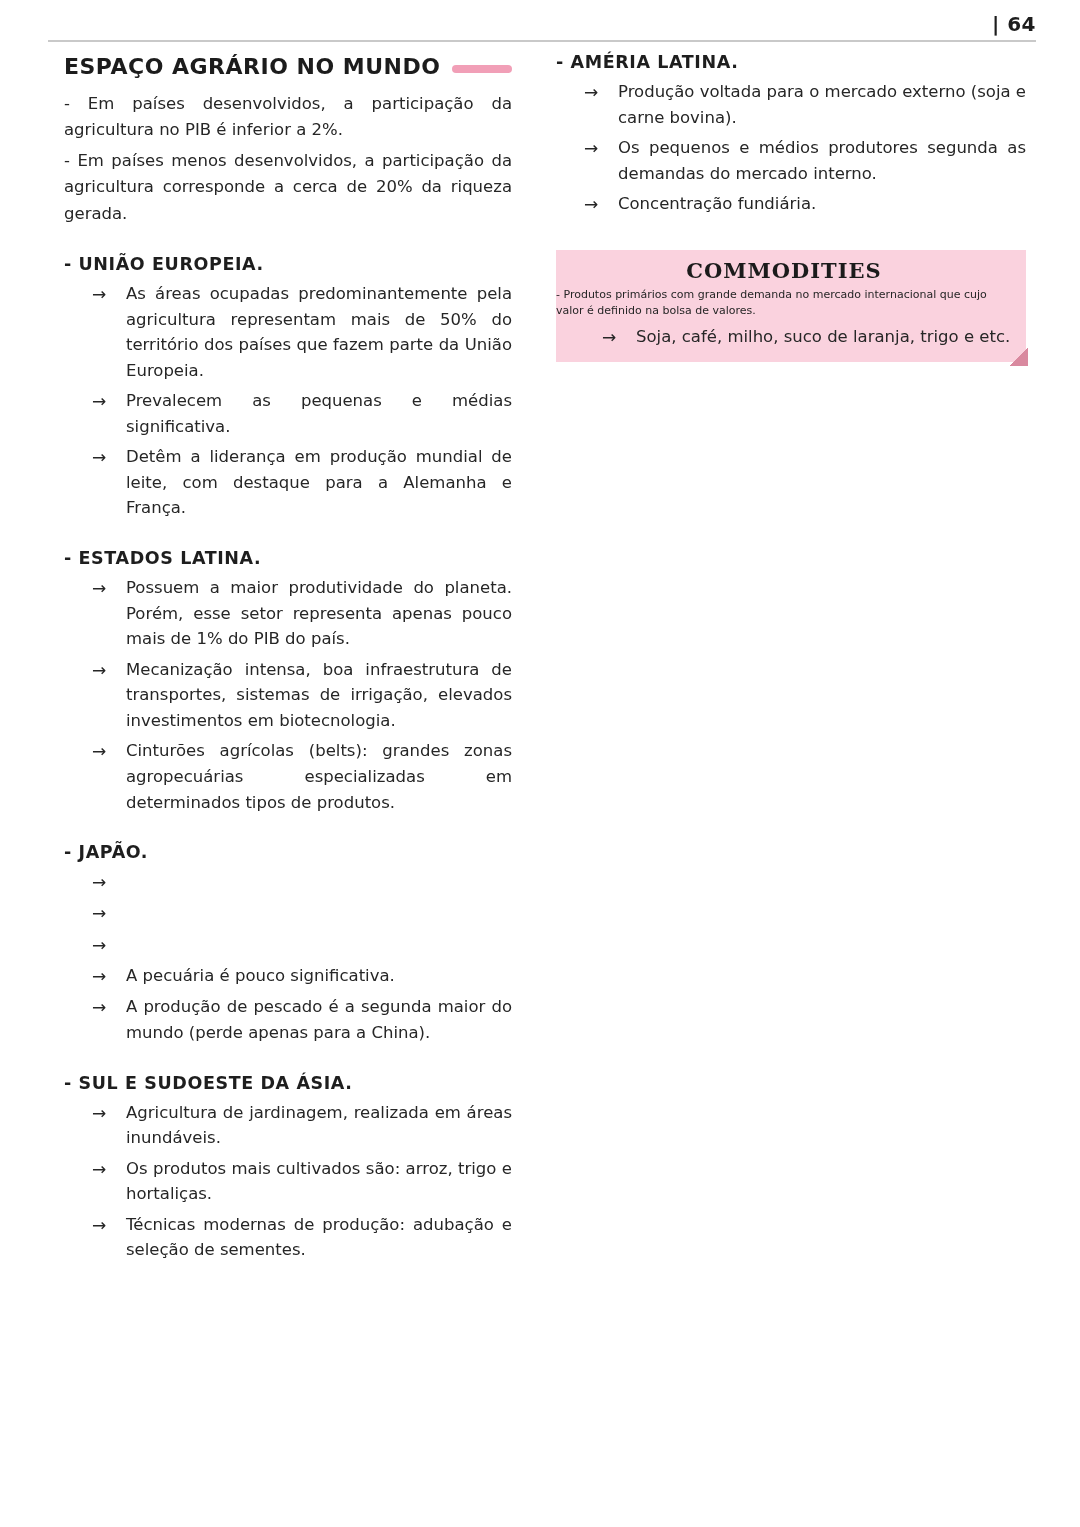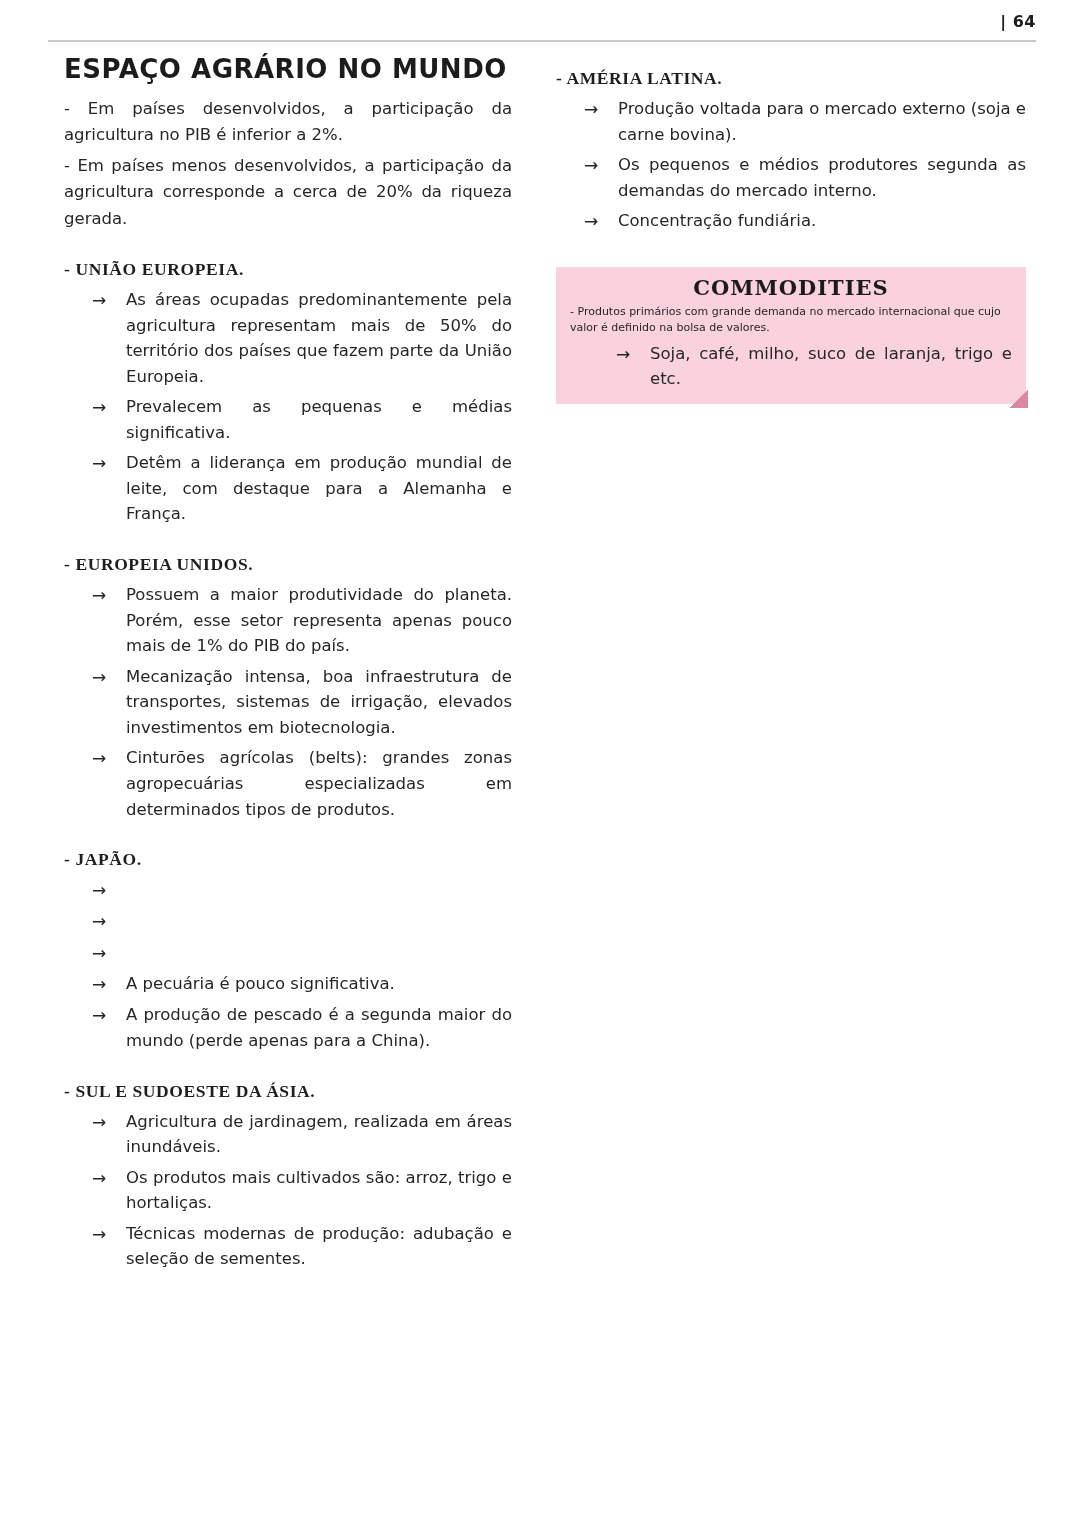--- a/index.html
+++ b/index.html
@@ -14,77 +14,76 @@
   body{
     width:1080px;height:1527px;
     font-family:"DejaVu Sans","Liberation Sans",sans-serif;
     color:var(--text-color);
     position:relative;
     overflow:hidden;
   }
   .page{position:absolute;inset:0;background:#fff;}
   .page-number{
     position:absolute;top:12px;right:44px;
-    font-size:16px;font-weight:bold;color:#1d1d1d;
+    font-size:20px;font-weight:bold;color:#1d1d1d;
     letter-spacing:0.5px;
   }
   .top-rule{
     position:absolute;top:40px;left:48px;right:44px;height:2px;
     background:var(--rule-color);
   }
   .columns{
     position:absolute;top:52px;left:64px;right:46px;
     display:flex;gap:44px;align-items:flex-start;
   }
   .col-left{width:448px;flex:0 0 448px;}
   .col-right{width:470px;flex:0 0 470px;}
 
   .title-row{display:flex;align-items:center;gap:12px;margin:2px 0 12px 0;}
   .main-title{
-    margin:0;font-size:26px;font-weight:bold;letter-spacing:0.5px;
+    margin:0;font-size:22px;font-weight:bold;letter-spacing:0.5px;
     white-space:nowrap;color:#1c1c1c;
     font-family:"DejaVu Sans","Liberation Sans",sans-serif;
   }
   .pink-underline{
     flex:1;height:8px;border-radius:4px;
     background:var(--pink-highlight);
     margin-top:5px;
   }
 
   .para{
     margin:0 0 4px 0;
     font-size:16.5px;line-height:1.6;
     text-align:justify;
   }
 
   .note-section{margin-top:27px;}
   .col-right .note-section:first-child{margin-top:0;}
   .section-heading{
-    margin:16px 0 7px 0;
+    margin:0 0 7px 0;
     font-size:17.5px;font-weight:600;letter-spacing:0.6px;
     color:#1e1e1e;
-    font-family:Liberation Serif, serif;
   }
   .arrow-item{
     display:flex;
     padding-left:28px;
     margin:0 0 5px 0;
     font-size:16.5px;line-height:1.55;
   }
   .arrow{
     flex:0 0 34px;width:34px;
     font-size:17px;
   }
   .item-text{flex:1;text-align:justify;}
 
   .commodities-box{
     position:relative;
     margin-top:32px;
     background:var(--pink-box-bg);
-    padding:8px 14px 12px 14px;
+    padding:8px 14px 12px 0;
   }
   .commodities-title{
     margin:0 0 4px 0;
     text-align:center;
     font-family:"DejaVu Serif","Liberation Serif",serif;
     font-size:21px;font-weight:bold;letter-spacing:1px;
     color:#1b1b1b;
   }
   .commodities-body{
     margin:0 0 4px 0;
@@ -127,21 +126,21 @@
           <span class="arrow">→</span>
           <span class="item-text">Prevalecem as pequenas e médias significativa.</span>
         </div>
         <div class="arrow-item">
           <span class="arrow">→</span>
           <span class="item-text">Detêm a liderança em produção mundial de leite, com destaque para a Alemanha e França.</span>
         </div>
       </section>
 
       <section class="note-section">
-        <h2 class="section-heading">- EUROPEIA UNIDOS.</h2>
+        <h2 class="section-heading">- ESTADOS LATINA.</h2>
         <div class="arrow-item">
           <span class="arrow">→</span>
           <span class="item-text">Possuem a maior produtividade do planeta. Porém, esse setor representa apenas pouco mais de 1% do PIB do país.</span>
         </div>
         <div class="arrow-item">
           <span class="arrow">→</span>
           <span class="item-text">Mecanização intensa, boa infraestrutura de transportes, sistemas de irrigação, elevados investimentos em biotecnologia.</span>
         </div>
         <div class="arrow-item">
           <span class="arrow">→</span>

